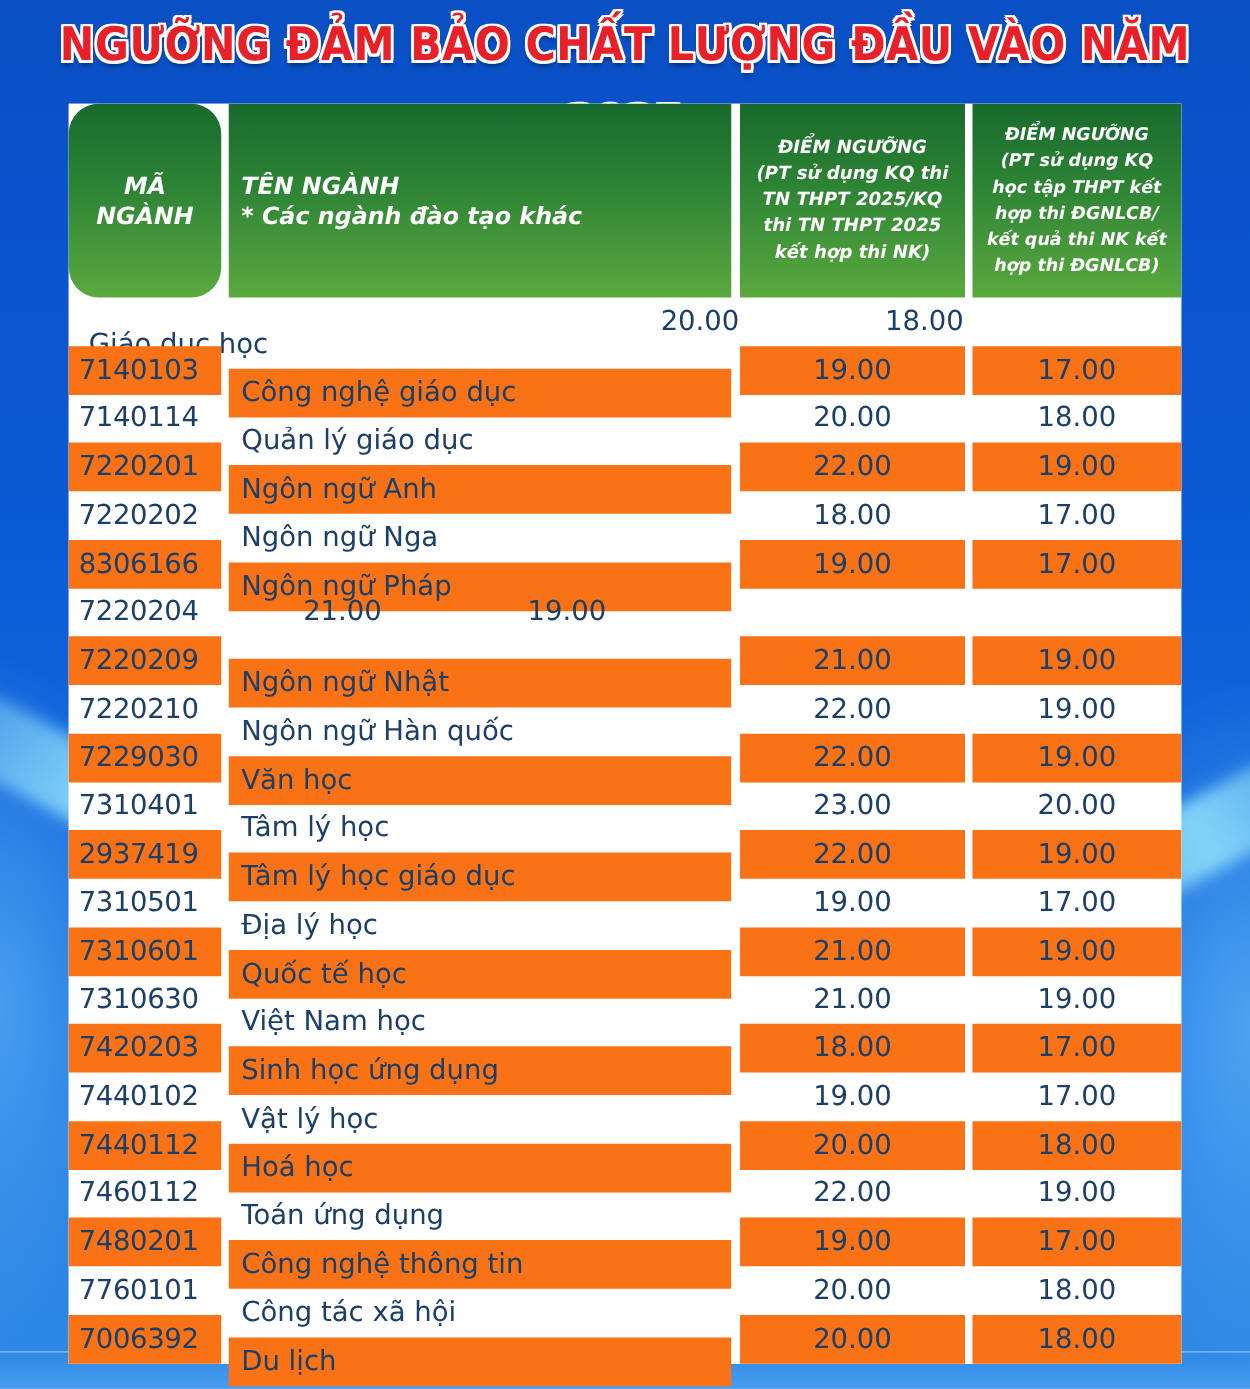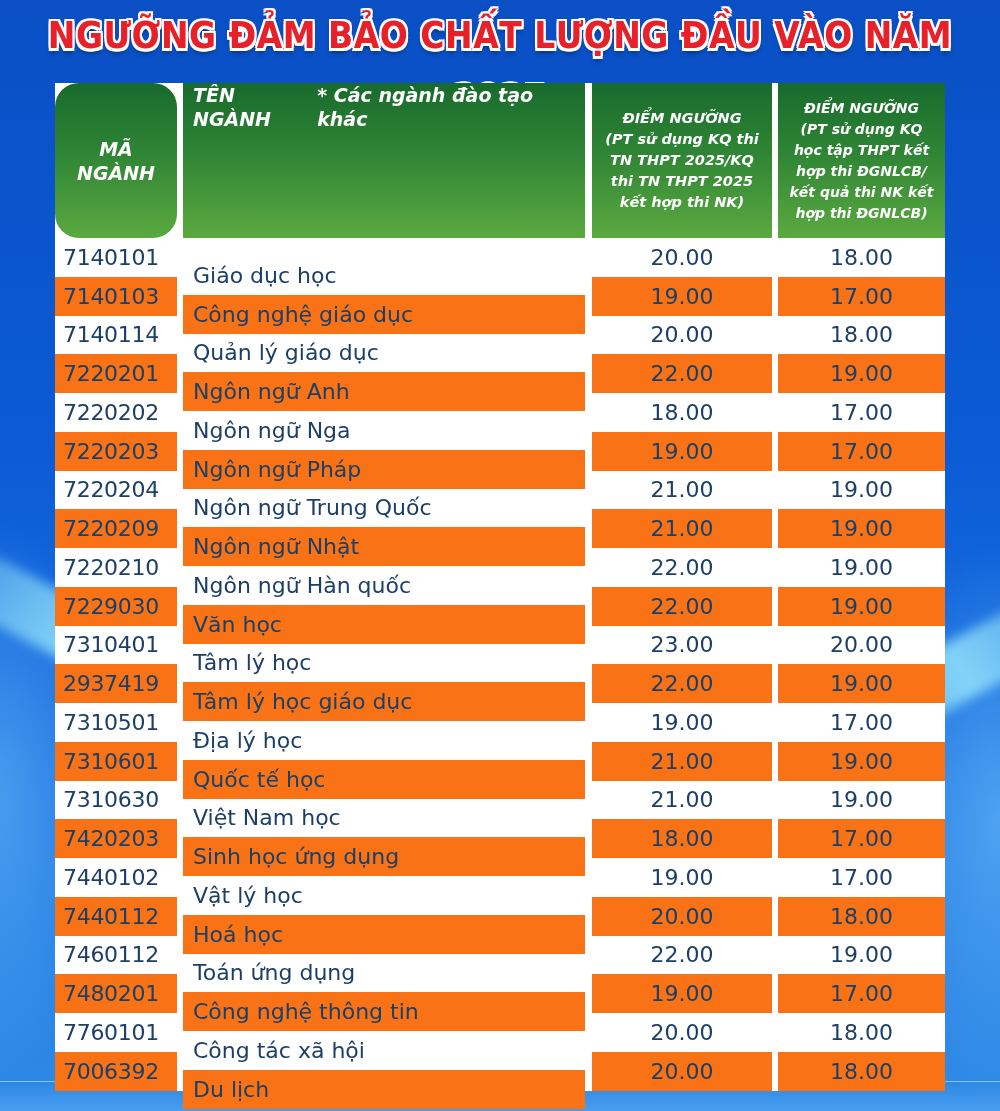--- a/index.html
+++ b/index.html
@@ -53,21 +53,21 @@
   .thead {
     position: relative; height: 155px; display: flex;
     background: #ffffff;
   }
   .th {
     height: 155px; color: #ffffff; font-style: italic; font-weight: bold;
     background: linear-gradient(180deg, #186a2c 0%, #2f8535 45%, #5ba93f 100%);
     display: flex; align-items: center;
   }
   .th.c1 { width: 122px; justify-content: center; text-align: center; font-size: 19px; line-height: 24px; border-radius: 24px; }
-  .th.c2 { width: 402px; margin-left: 6px; padding-left: 10px; font-size: 19px; line-height: 24px; flex-direction: row; align-items: flex-start; justify-content: center; }
+  .th.c2 { width: 402px; margin-left: 6px; padding-left: 10px; font-size: 19px; line-height: 24px; flex-direction: column; align-items: flex-start; justify-content: center; }
   .th.c3 { width: 180px; margin-left: 7px; justify-content: center; text-align: center; font-size: 14.5px; line-height: 21px; flex-direction: column; }
   .th.c4 { width: 167px; margin-left: 6px; justify-content: center; text-align: center; font-size: 14px; line-height: 21px; flex-direction: column; }
   .th span { display: block; }
 
   .row { display: flex; height: 38.75px; background: #ffffff; }
   .cell {
     height: 100%; display: flex; align-items: center;
     color: #1b3f66; font-size: 22px;
   }
   .row.alt .cell { background: #f97316; }
@@ -113,21 +113,20 @@
       <span>(PT sử dụng KQ</span>
       <span>học tập THPT kết</span>
       <span>hợp thi ĐGNLCB/</span>
       <span>kết quả thi NK kết</span>
       <span>hợp thi ĐGNLCB)</span>
     </div>
   </div>
 
   <div id="tbody">
       <div class="row">
-    <div class="cell c1">7140101</div>
     <div class="cell c2">Giáo dục học</div>
     <div class="cell c3">20.00</div>
     <div class="cell c4">18.00</div>
   </div>
       <div class="row alt">
     <div class="cell c1">7140103</div>
     <div class="cell c2">Công nghệ giáo dục</div>
     <div class="cell c3">19.00</div>
     <div class="cell c4">17.00</div>
   </div>
@@ -143,28 +142,27 @@
     <div class="cell c3">22.00</div>
     <div class="cell c4">19.00</div>
   </div>
       <div class="row">
     <div class="cell c1">7220202</div>
     <div class="cell c2">Ngôn ngữ Nga</div>
     <div class="cell c3">18.00</div>
     <div class="cell c4">17.00</div>
   </div>
       <div class="row alt">
-    <div class="cell c1">7220203</div>
+    <div class="cell c1">8306166</div>
     <div class="cell c2">Ngôn ngữ Pháp</div>
     <div class="cell c3">19.00</div>
     <div class="cell c4">17.00</div>
   </div>
       <div class="row">
     <div class="cell c1">7220204</div>
-    <div class="cell c2">Ngôn ngữ Trung Quốc</div>
     <div class="cell c3">21.00</div>
     <div class="cell c4">19.00</div>
   </div>
       <div class="row alt">
     <div class="cell c1">7220209</div>
     <div class="cell c2">Ngôn ngữ Nhật</div>
     <div class="cell c3">21.00</div>
     <div class="cell c4">19.00</div>
   </div>
       <div class="row">

